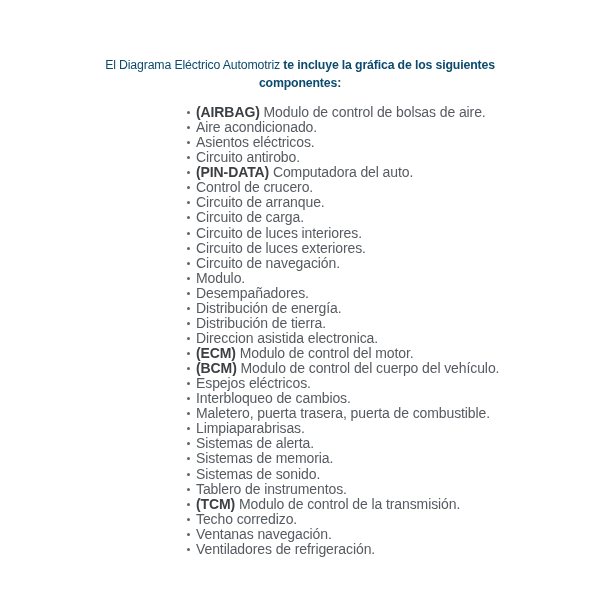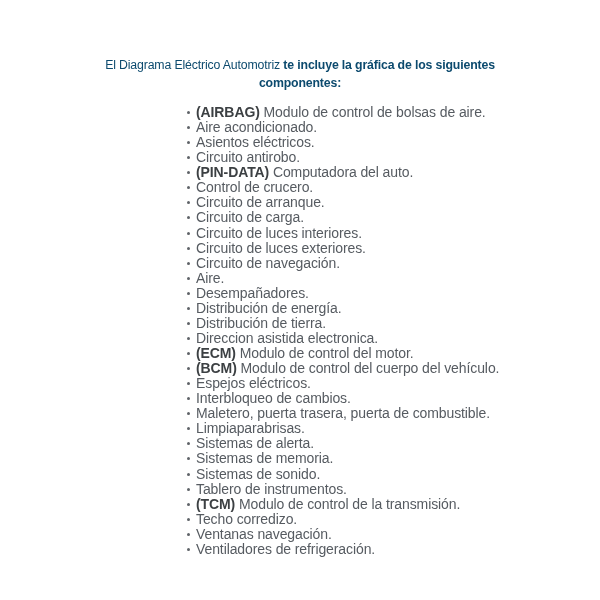--- a/index.html
+++ b/index.html
@@ -71,21 +71,21 @@
       <li><span class="bullet"></span><span class="item-text">Aire acondicionado.</span></li>
       <li><span class="bullet"></span><span class="item-text">Asientos eléctricos.</span></li>
       <li><span class="bullet"></span><span class="item-text">Circuito antirobo.</span></li>
       <li><span class="bullet"></span><span class="item-bold">(PIN-DATA) </span><span class="item-text">Computadora del auto.</span></li>
       <li><span class="bullet"></span><span class="item-text">Control de crucero.</span></li>
       <li><span class="bullet"></span><span class="item-text">Circuito de arranque.</span></li>
       <li><span class="bullet"></span><span class="item-text">Circuito de carga.</span></li>
       <li><span class="bullet"></span><span class="item-text">Circuito de luces interiores.</span></li>
       <li><span class="bullet"></span><span class="item-text">Circuito de luces exteriores.</span></li>
       <li><span class="bullet"></span><span class="item-text">Circuito de navegación.</span></li>
-      <li><span class="bullet"></span><span class="item-text">Aire.</span></li>
+      <li><span class="bullet"></span><span class="item-text">Modulo.</span></li>
       <li><span class="bullet"></span><span class="item-text">Desempañadores.</span></li>
       <li><span class="bullet"></span><span class="item-text">Distribución de energía.</span></li>
       <li><span class="bullet"></span><span class="item-text">Distribución de tierra.</span></li>
       <li><span class="bullet"></span><span class="item-text">Direccion asistida electronica.</span></li>
       <li><span class="bullet"></span><span class="item-bold">(ECM) </span><span class="item-text">Modulo de control del motor.</span></li>
       <li><span class="bullet"></span><span class="item-bold">(BCM) </span><span class="item-text">Modulo de control del cuerpo del vehículo.</span></li>
       <li><span class="bullet"></span><span class="item-text">Espejos eléctricos.</span></li>
       <li><span class="bullet"></span><span class="item-text">Interbloqueo de cambios.</span></li>
       <li><span class="bullet"></span><span class="item-text">Maletero, puerta trasera, puerta de combustible.</span></li>
       <li><span class="bullet"></span><span class="item-text">Limpiaparabrisas.</span></li>

